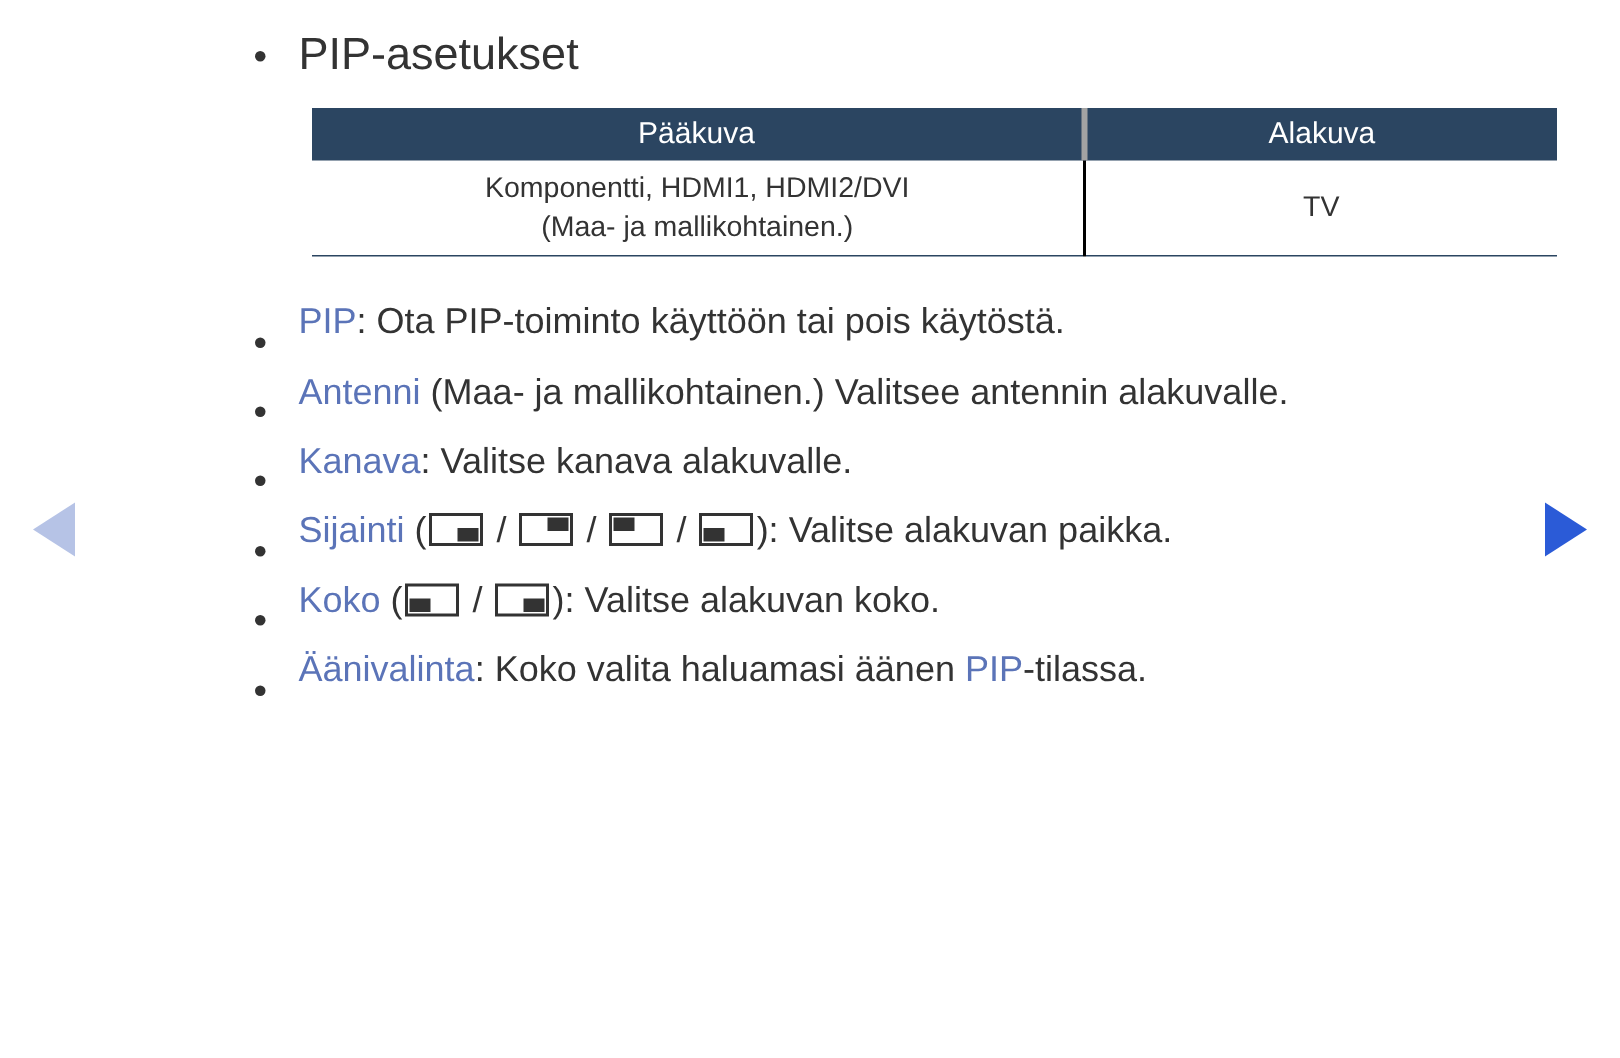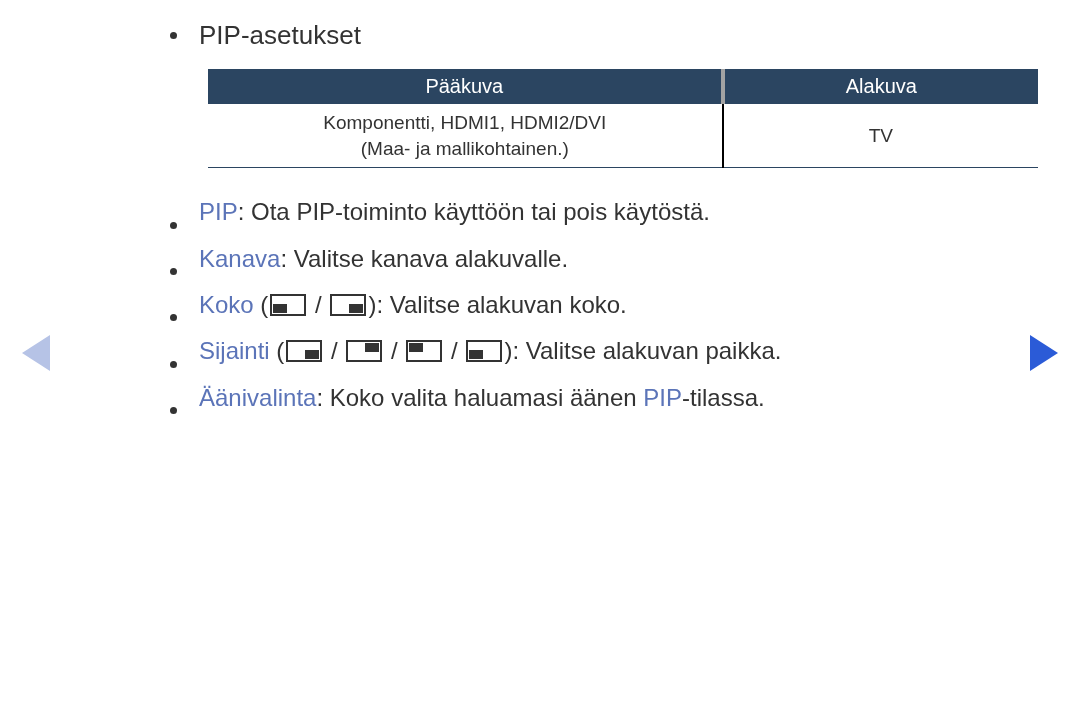--- a/index.html
+++ b/index.html
@@ -8,21 +8,21 @@
     height: 705px;
     background: #fff;
     font-family: Arial, Helvetica, sans-serif;
     position: relative;
     overflow: hidden;
   }
   .content {
     padding: 20px 170px 20px 170px;
   }
   .title-row {
-    font-size: 26px;
+    font-size: 30px;
     color: #333;
     margin-bottom: 18px;
     display: flex;
     align-items: center;
   }
   .bullet {
     display: inline-block;
     width: 7px;
     height: 7px;
     background: #333;
@@ -138,33 +138,39 @@
   <ul class="opts">
     <li>
       <span class="bullet"></span>
       <span class="txt">
         <span class="kw">PIP</span><span>: Ota PIP-toiminto käyttöön tai pois käytöstä.</span>
       </span>
     </li>
     <li>
       <span class="bullet"></span>
       <span class="txt">
+        <span class="kw">Antenni</span><span> (Maa- ja mallikohtainen.) Valitsee antennin alakuvalle.</span>
+      </span>
+    </li>
+    <li>
+      <span class="bullet"></span>
+      <span class="txt">
         <span class="kw">Kanava</span><span>: Valitse kanava alakuvalle.</span>
       </span>
     </li>
     <li>
       <span class="bullet"></span>
       <span class="txt">
-        <span class="kw">Koko</span><span> (</span><span class="icon-box"><span class="inner bl"></span></span><span> / </span><span class="icon-box"><span class="inner br"></span></span><span>): Valitse alakuvan koko.</span>
+        <span class="kw">Sijainti</span><span> (</span><span class="icon-box"><span class="inner br"></span></span><span> / </span><span class="icon-box"><span class="inner tr"></span></span><span> / </span><span class="icon-box"><span class="inner tl"></span></span><span> / </span><span class="icon-box"><span class="inner bl"></span></span><span>): Valitse alakuvan paikka.</span>
       </span>
     </li>
     <li>
       <span class="bullet"></span>
       <span class="txt">
-        <span class="kw">Sijainti</span><span> (</span><span class="icon-box"><span class="inner br"></span></span><span> / </span><span class="icon-box"><span class="inner tr"></span></span><span> / </span><span class="icon-box"><span class="inner tl"></span></span><span> / </span><span class="icon-box"><span class="inner bl"></span></span><span>): Valitse alakuvan paikka.</span>
+        <span class="kw">Koko</span><span> (</span><span class="icon-box"><span class="inner bl"></span></span><span> / </span><span class="icon-box"><span class="inner br"></span></span><span>): Valitse alakuvan koko.</span>
       </span>
     </li>
     <li>
       <span class="bullet"></span>
       <span class="txt">
         <span class="kw">Äänivalinta</span><span>: Koko valita haluamasi äänen </span><span class="kw">PIP</span><span>-tilassa.</span>
       </span>
     </li>
   </ul>
 

